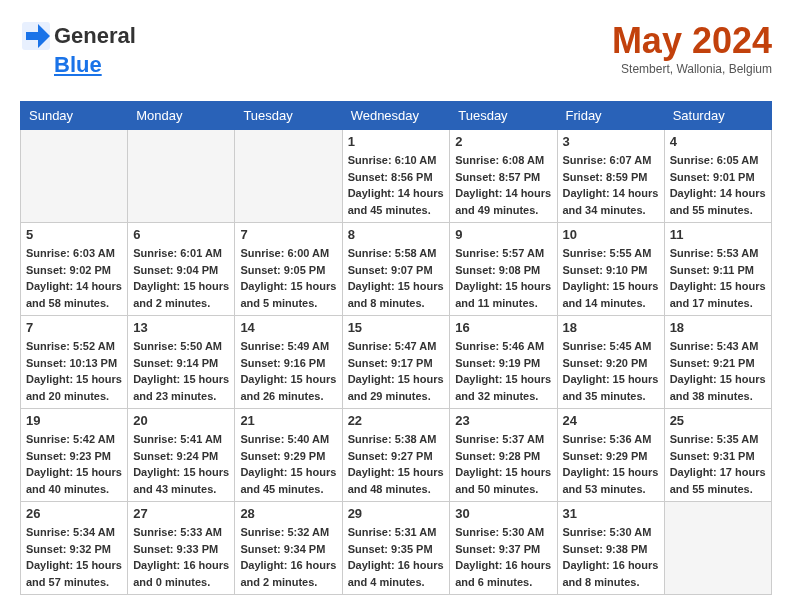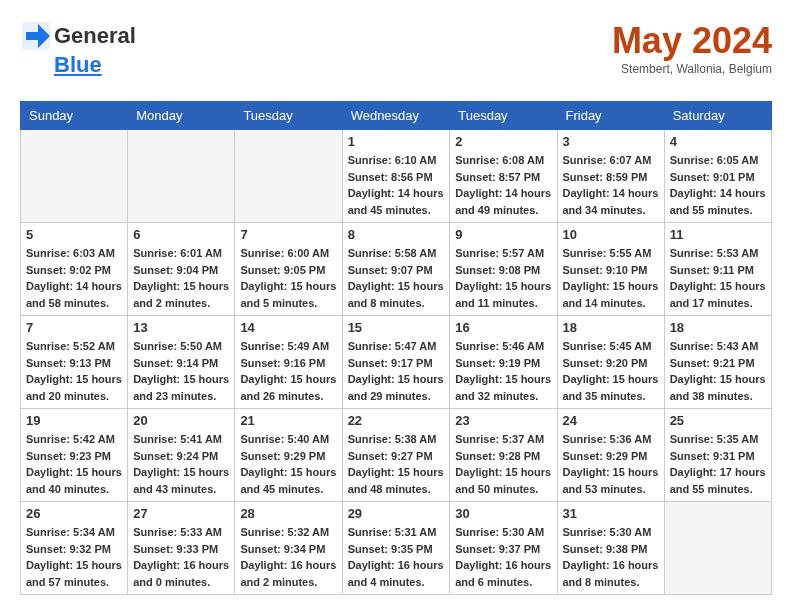--- a/index.html
+++ b/index.html
@@ -205,21 +205,21 @@
             <div>Sunset: 9:11 PM</div>
             <div>Daylight: 15 hours and 17 minutes.</div>
           </div>
         </td>
       </tr>
       <tr class="week-row">
         <td>
           <div class="day-num">7</div>
           <div class="day-info">
             <div>Sunrise: 5:52 AM</div>
-            <div>Sunset: 9:13 PM</div>
+            <div>Sunset: 10:13 PM</div>
             <div>Daylight: 15 hours and 20 minutes.</div>
           </div>
         </td>
         <td>
           <div class="day-num">13</div>
           <div class="day-info">
             <div>Sunrise: 5:50 AM</div>
             <div>Sunset: 9:14 PM</div>
             <div>Daylight: 15 hours and 23 minutes.</div>
           </div>

